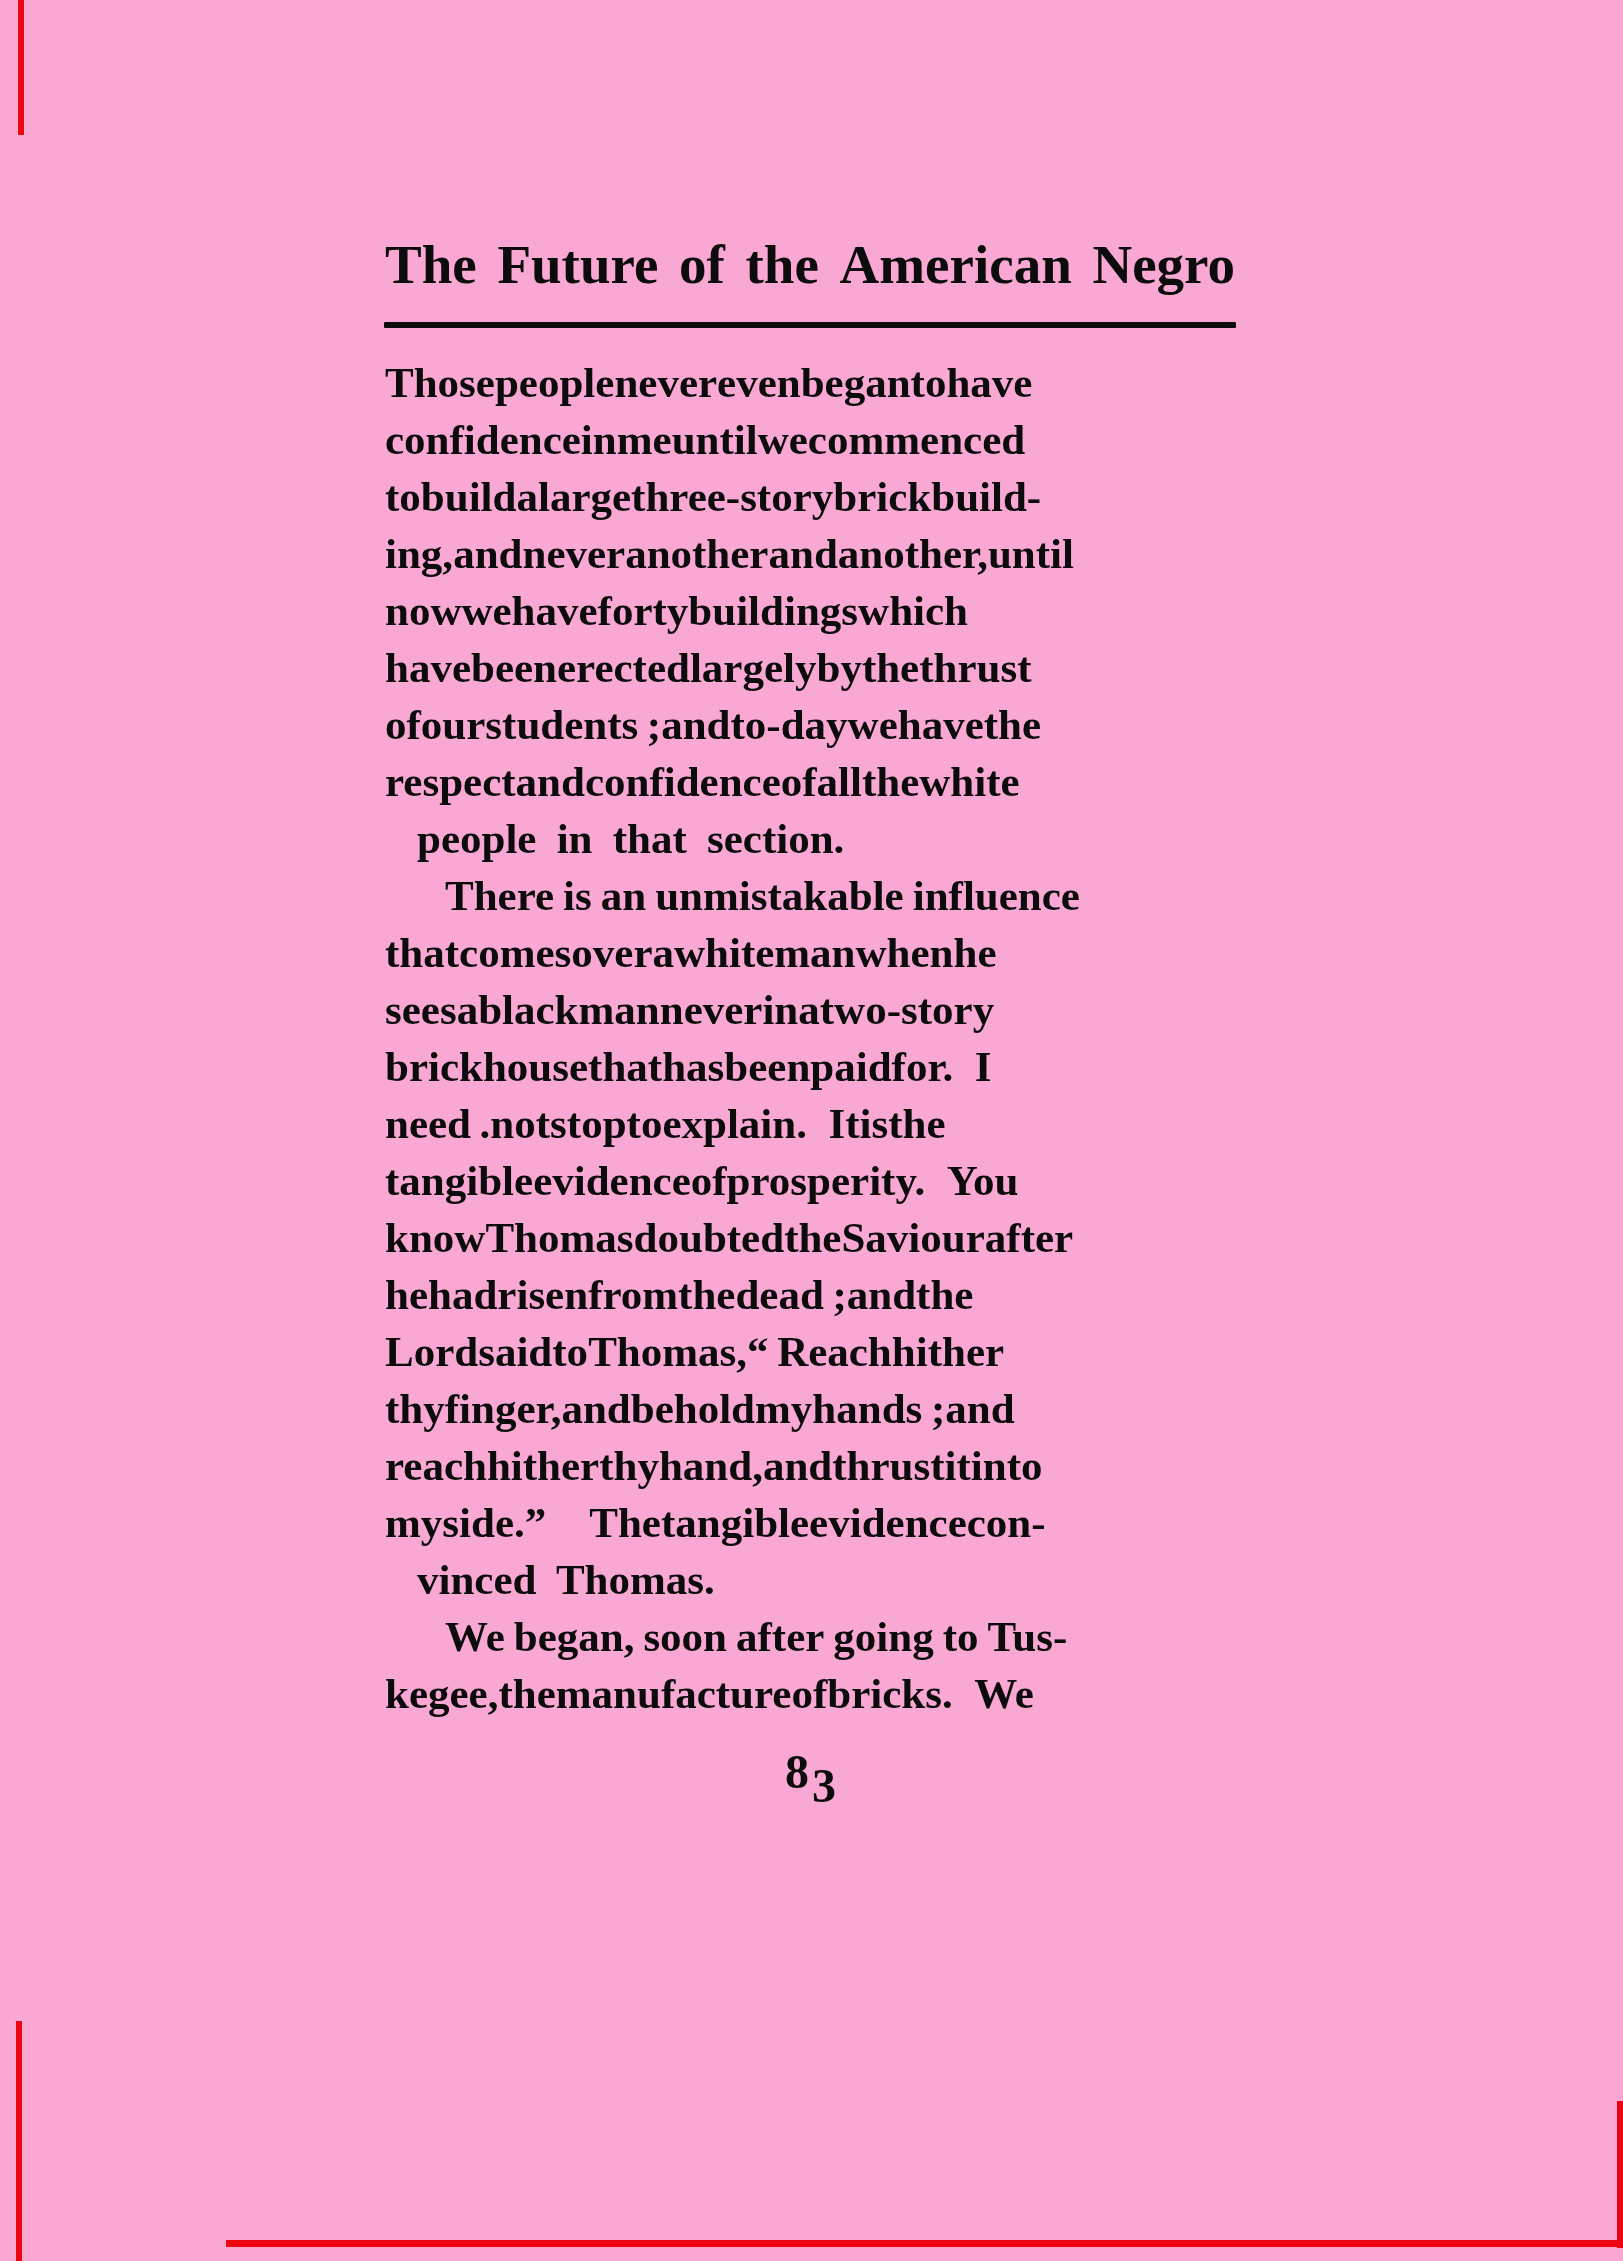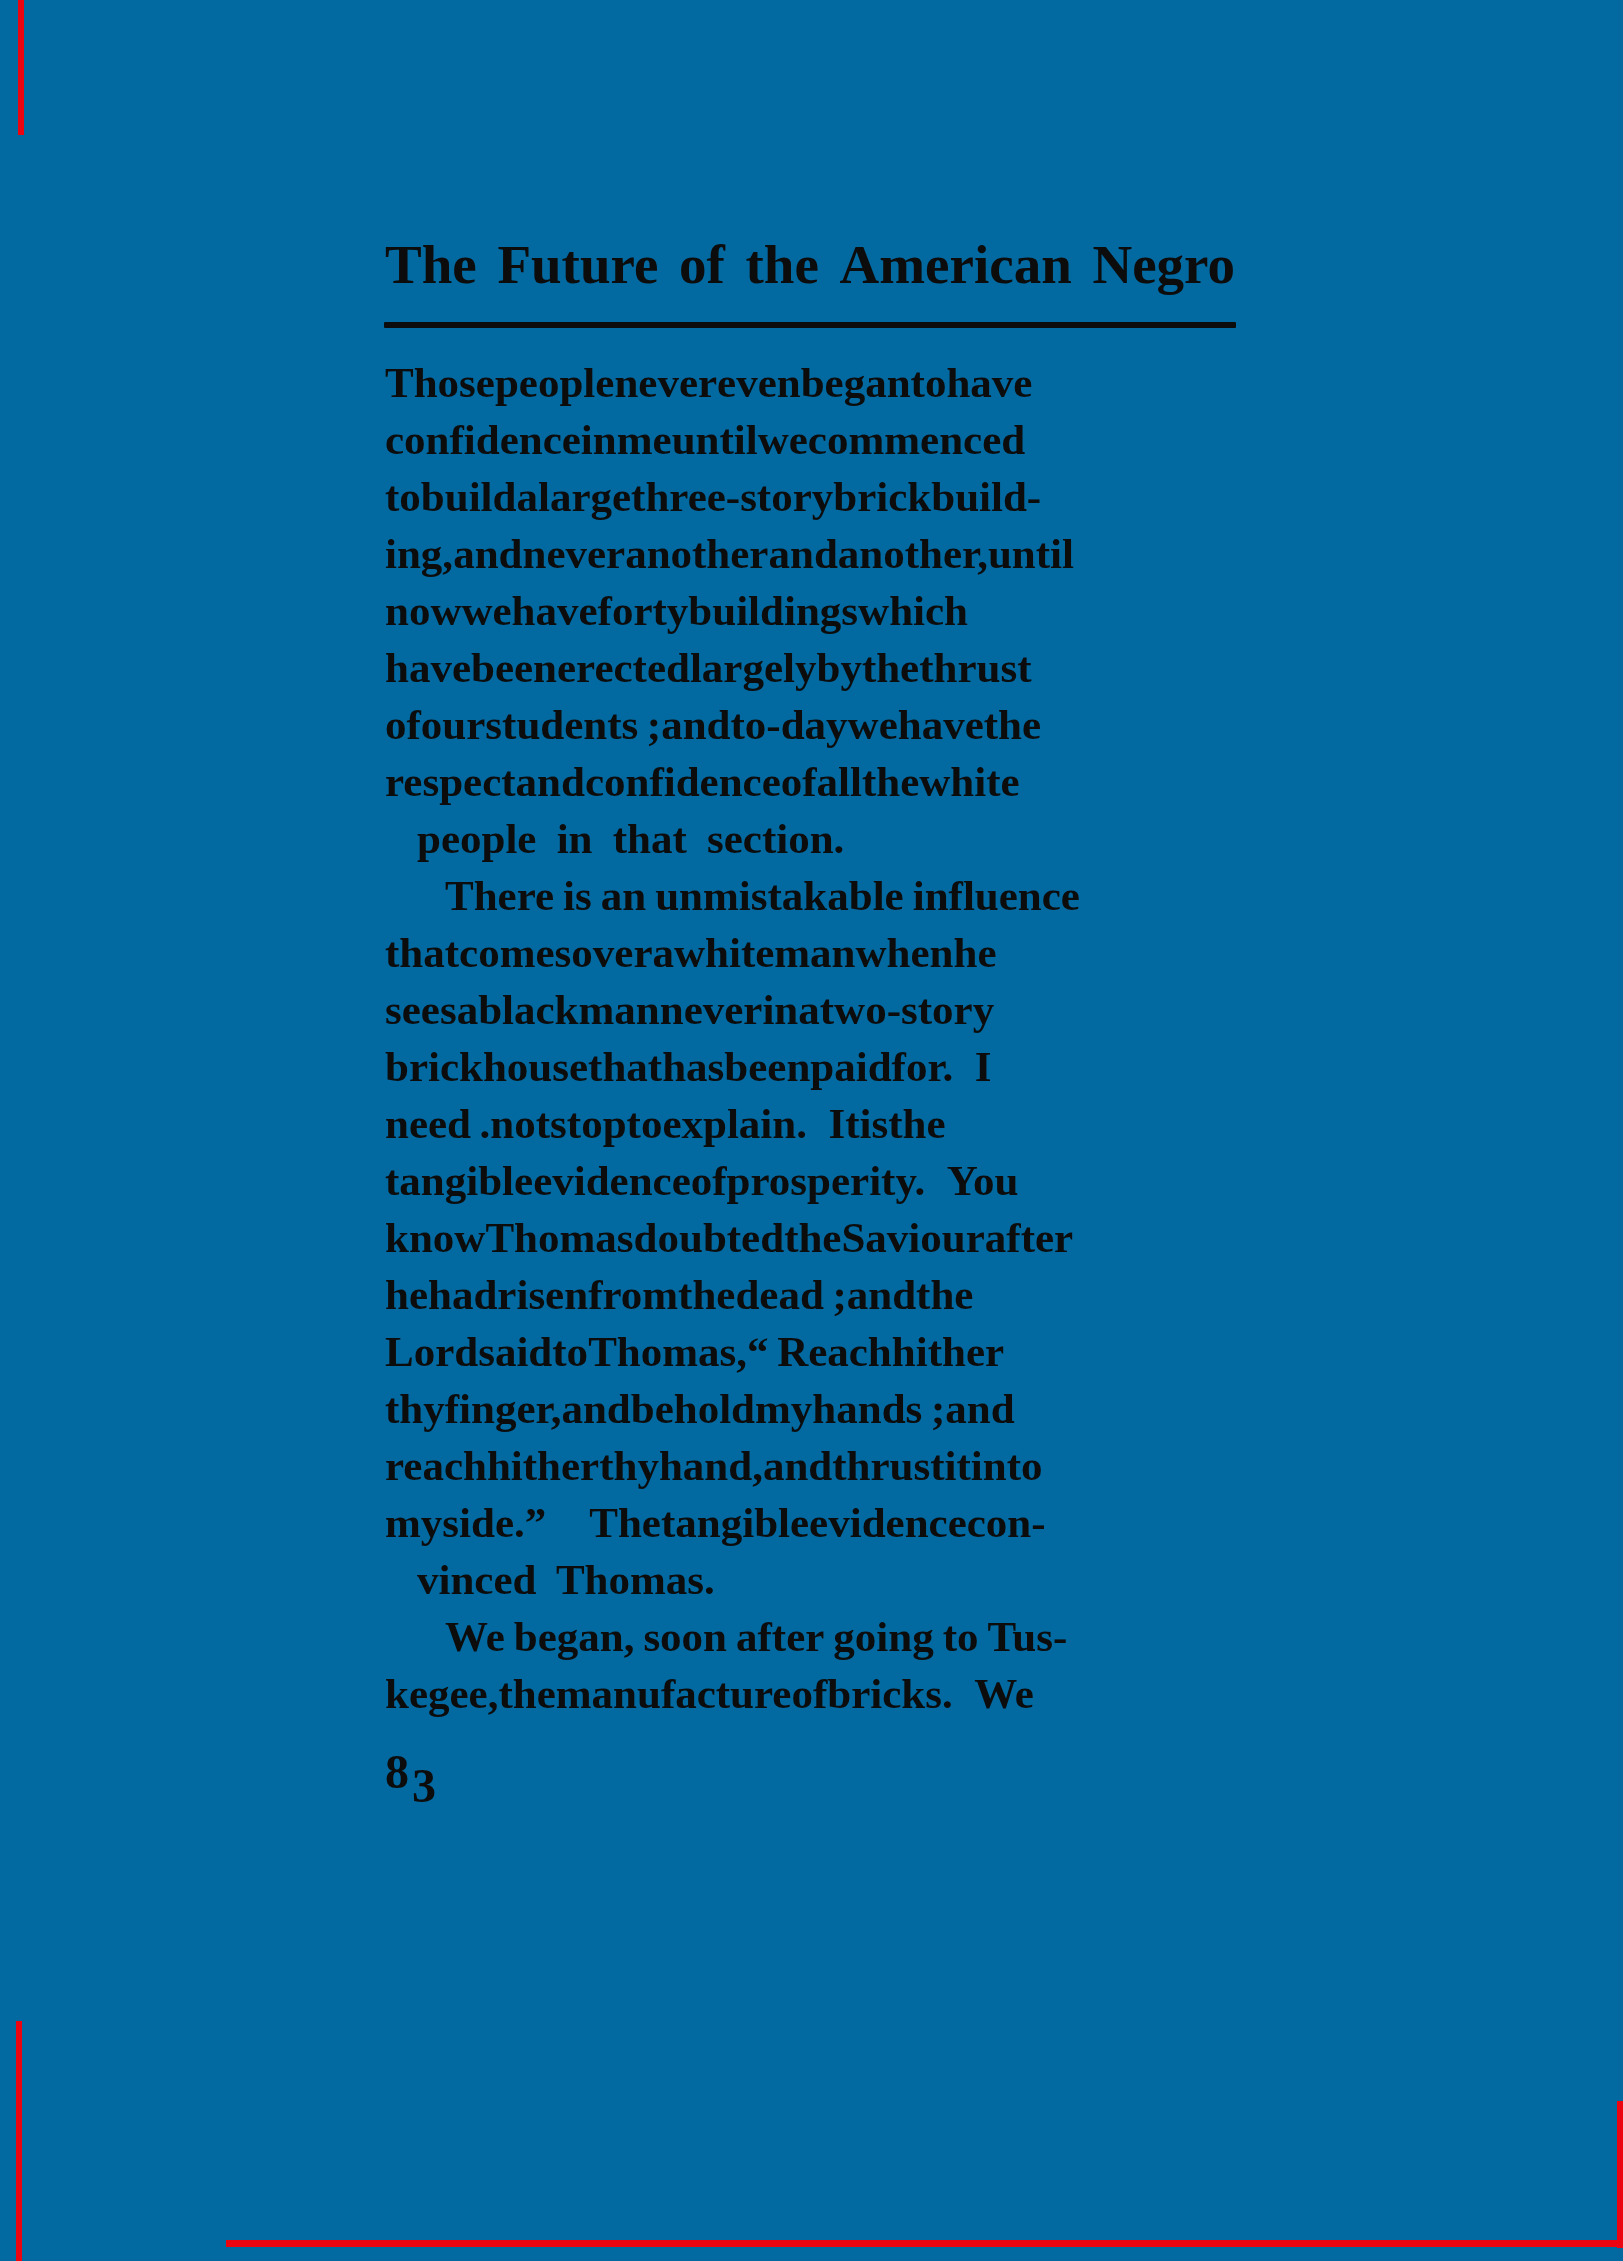--- a/index.html
+++ b/index.html
@@ -31,36 +31,36 @@
     height:57px;line-height:57px;
     display:flex;
     white-space:pre;
   }
   .line.indent{padding-left:60px;gap:9px;}
   .line.plain{display:block;text-align:left;word-spacing:0.22em;margin-left:32px;}
   .word{display:inline-block;}
   
   #page-number{
     position:absolute;left:385px;top:1748px;width:850px;
-    text-align:left;font-size:48px;font-weight:bold;line-height:1;
+    text-align:center;font-size:48px;font-weight:bold;line-height:1;
     letter-spacing:1px;
   }
   #page-number .digit{display:inline-block;}
   #page-number .digit:nth-child(2){transform:translate(2px,14px);}
   
   .red-mark{position:absolute;}
   #red-mark-top-left{left:18px;top:0;width:5.5px;height:135px;}
   #red-mark-bottom-left{left:16.4px;top:2021px;width:6px;height:241px;}
   #red-mark-bottom{left:226px;top:2240px;width:1397px;height:7px;}
   #red-mark-right{left:1617px;top:2101px;width:6.5px;height:147px;}
 </style>
 </head>
 <body>
 
-<div id="canvas" style="color: rgb(12, 12, 12); background: #0369a1;">
+<div id="canvas" style="color: rgb(12, 12, 12); background: #f9a8d4;">
 
   <div id="header-title"><span class="word">The</span><span class="word">Future</span><span class="word">of</span><span class="word">the</span><span class="word">American</span><span class="word">Negro</span></div>
 
   <div id="header-rule" style="background: rgb(12, 12, 12);"></div>
 
   <div id="body-text">
       <div class="line"><span class="word">Those</span><span class="word">people</span><span class="word">never</span><span class="word">even</span><span class="word">began</span><span class="word">to</span><span class="word">have</span></div>
       <div class="line"><span class="word">confidence</span><span class="word">in</span><span class="word">me</span><span class="word">until</span><span class="word">we</span><span class="word">commenced</span></div>
       <div class="line"><span class="word">to</span><span class="word">build</span><span class="word">a</span><span class="word">large</span><span class="word">three-story</span><span class="word">brick</span><span class="word">build-</span></div>
       <div class="line"><span class="word">ing,</span><span class="word">and</span><span class="word">never</span><span class="word">another</span><span class="word">and</span><span class="word">another,</span><span class="word">until</span></div>

